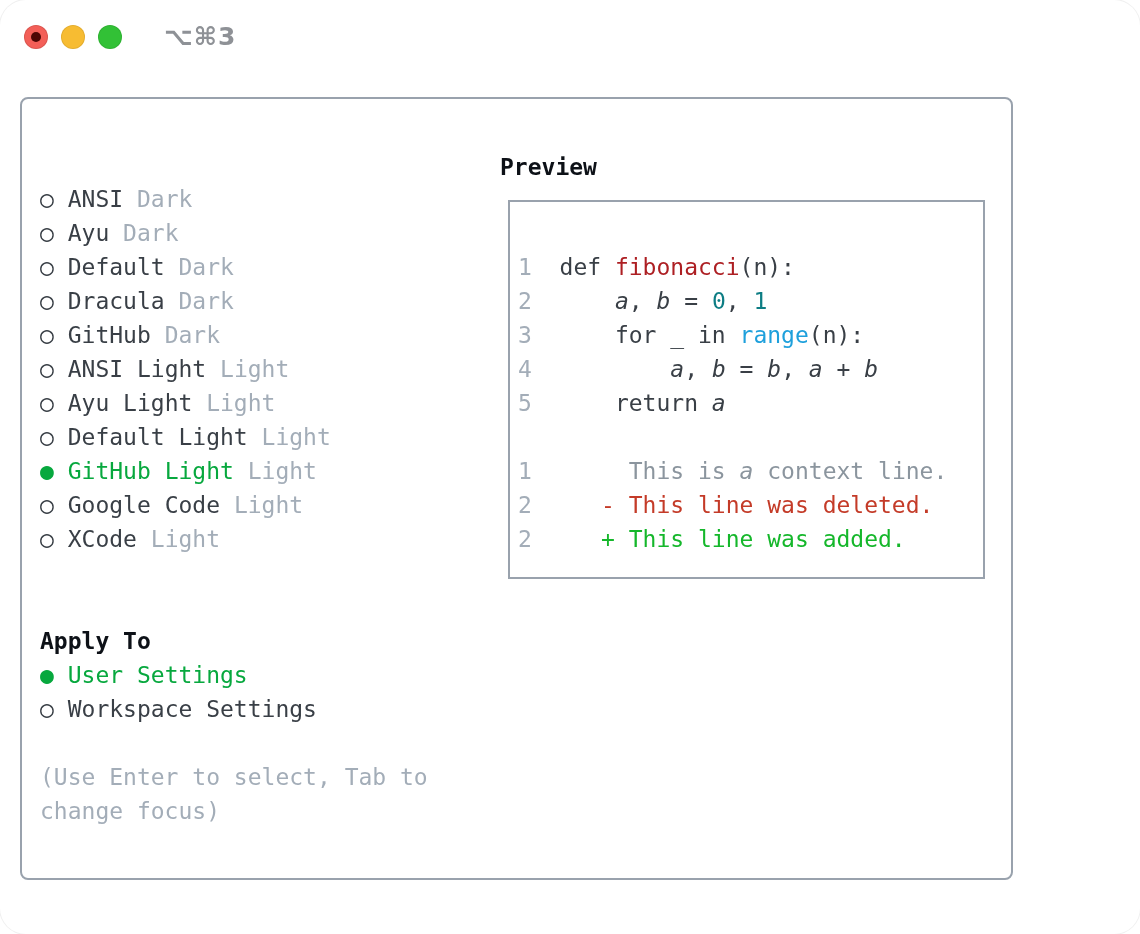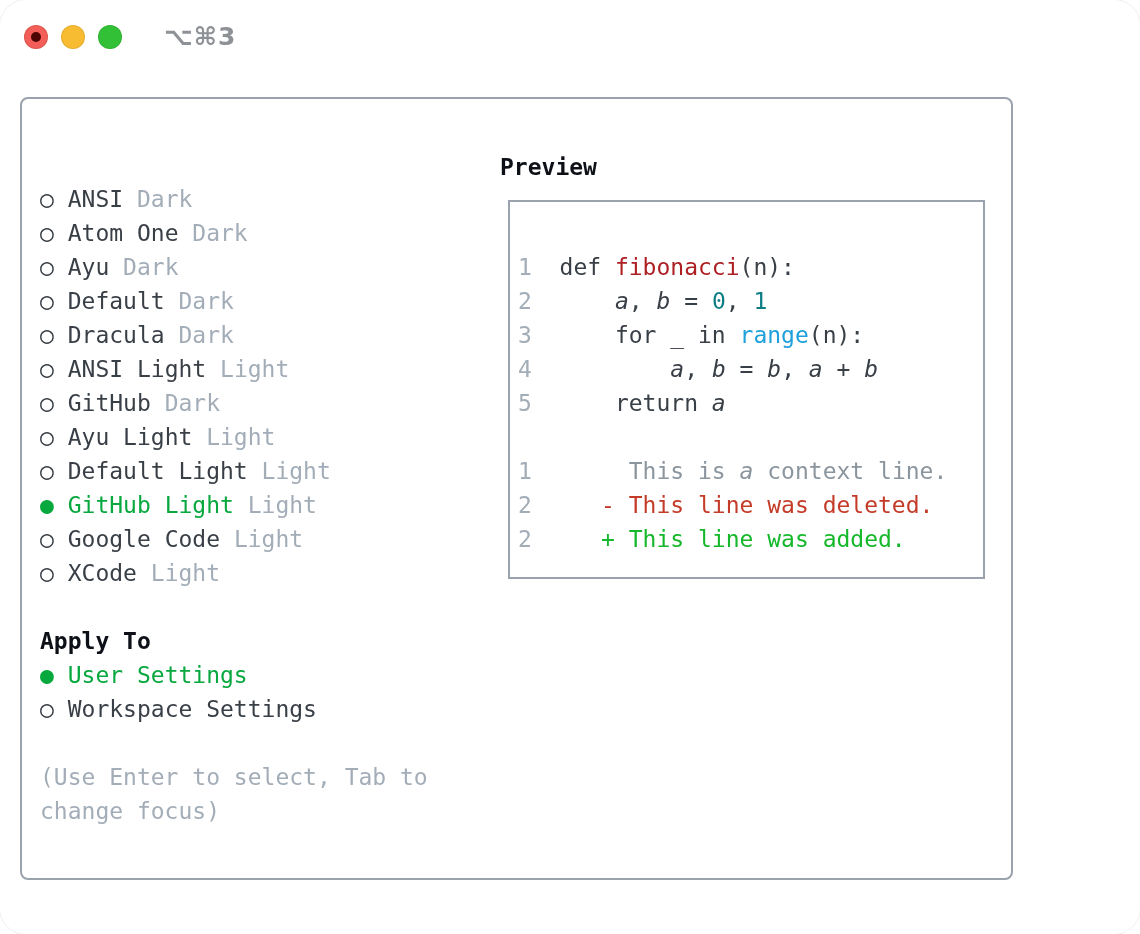--- a/index.html
+++ b/index.html
@@ -110,26 +110,25 @@
     <span class="light yellow"></span>
     <span class="light green"></span>
     <span class="shortcut">⌥⌘3</span>
   </div>
 
   <div class="content-box">
 
 
     <div id="theme-list">
         <div class="theme-option"><span class="radio-glyph">○ </span><span class="option-name">ANSI</span><span class="option-variant"> Dark</span></div>
-        <div class="theme-option"><span class="radio-glyph">○ </span><span class="option-name">Atom One</span><span class="option-variant"> Dark</span></div>
         <div class="theme-option"><span class="radio-glyph">○ </span><span class="option-name">Ayu</span><span class="option-variant"> Dark</span></div>
         <div class="theme-option"><span class="radio-glyph">○ </span><span class="option-name">Default</span><span class="option-variant"> Dark</span></div>
         <div class="theme-option"><span class="radio-glyph">○ </span><span class="option-name">Dracula</span><span class="option-variant"> Dark</span></div>
+        <div class="theme-option"><span class="radio-glyph">○ </span><span class="option-name">GitHub</span><span class="option-variant"> Dark</span></div>
         <div class="theme-option"><span class="radio-glyph">○ </span><span class="option-name">ANSI Light</span><span class="option-variant"> Light</span></div>
-        <div class="theme-option"><span class="radio-glyph">○ </span><span class="option-name">GitHub</span><span class="option-variant"> Dark</span></div>
         <div class="theme-option"><span class="radio-glyph">○ </span><span class="option-name">Ayu Light</span><span class="option-variant"> Light</span></div>
         <div class="theme-option"><span class="radio-glyph">○ </span><span class="option-name">Default Light</span><span class="option-variant"> Light</span></div>
         <div class="theme-option selected"><span class="radio-glyph">● </span><span class="option-name">GitHub Light</span><span class="option-variant"> Light</span></div>
         <div class="theme-option"><span class="radio-glyph">○ </span><span class="option-name">Google Code</span><span class="option-variant"> Light</span></div>
         <div class="theme-option"><span class="radio-glyph">○ </span><span class="option-name">XCode</span><span class="option-variant"> Light</span></div>
       </div>
 
     <div class="apply-heading">Apply To</div>
 
     <div id="apply-list">

